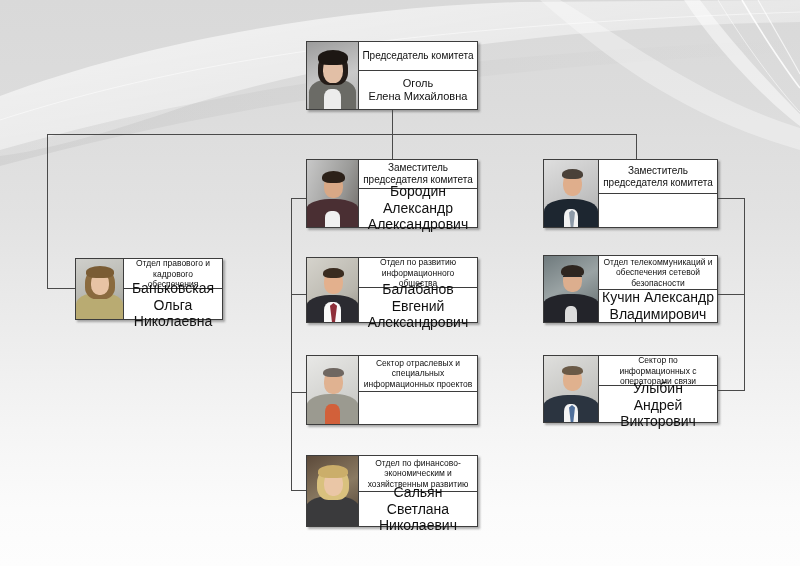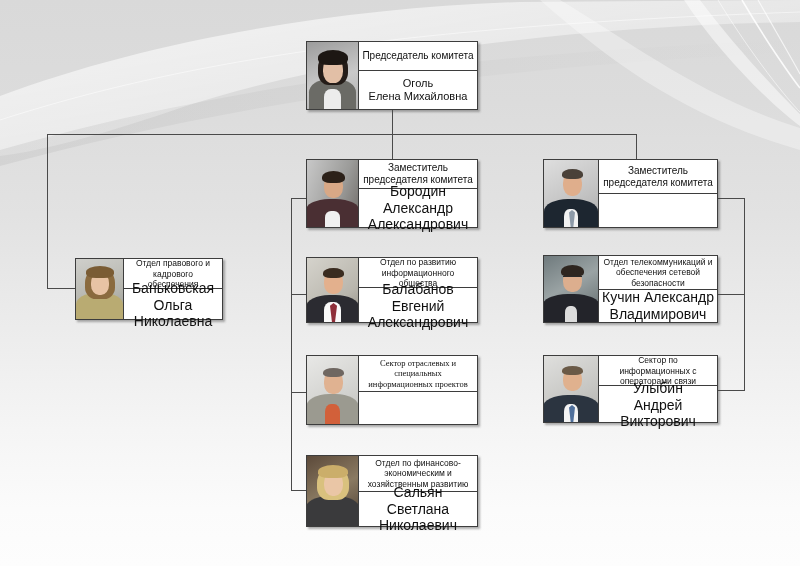--- a/index.html
+++ b/index.html
@@ -276,21 +276,21 @@
         <div style="position:absolute; left:19px; top:20px; width:19px; height:5px; border-top:1.5px solid #2a2a2a;"></div>
       </div>
     </div>
     <div class="node-text">
       <div class="node-title t-sm" style="height:36px;">Отдел телекоммуникаций и обеспечения сетевой безопасности</div>
       <div class="node-person p-sm" style="height:32px; white-space:pre-line;">Кучин Александр
 Владимирович</div>
     </div>
   </div>
 
-  <div class="node" style="left:306px; top:355px; width:172px; height:70px;font-family:Liberation Serif, serif;">
+  <div class="node" style="left:306px; top:355px; width:172px; height:70px;">
     <div class="node-photo" style="width:52px;">
       <div class="portrait">
         <div class="pt-bg" style="background:linear-gradient(150deg,#e8e8e6,#d2d2cf 60%,#bdbdba);"></div>
         <div class="pt-body" style="left:-1px; right:-1px; height:30px; background:#9b9a90;"></div>
         <div class="pt-shirt" style="left:18px; right:18px; height:20px; background:#d2603a;"></div>
         <div class="pt-head" style="left:17px; top:14px; width:19px; height:24px; background:#e0b291;"></div>
         <div class="pt-hair" style="left:16px; top:12px; width:21px; height:9px; background:#6f6761;"></div>
       </div>
     </div>
     <div class="node-text">

